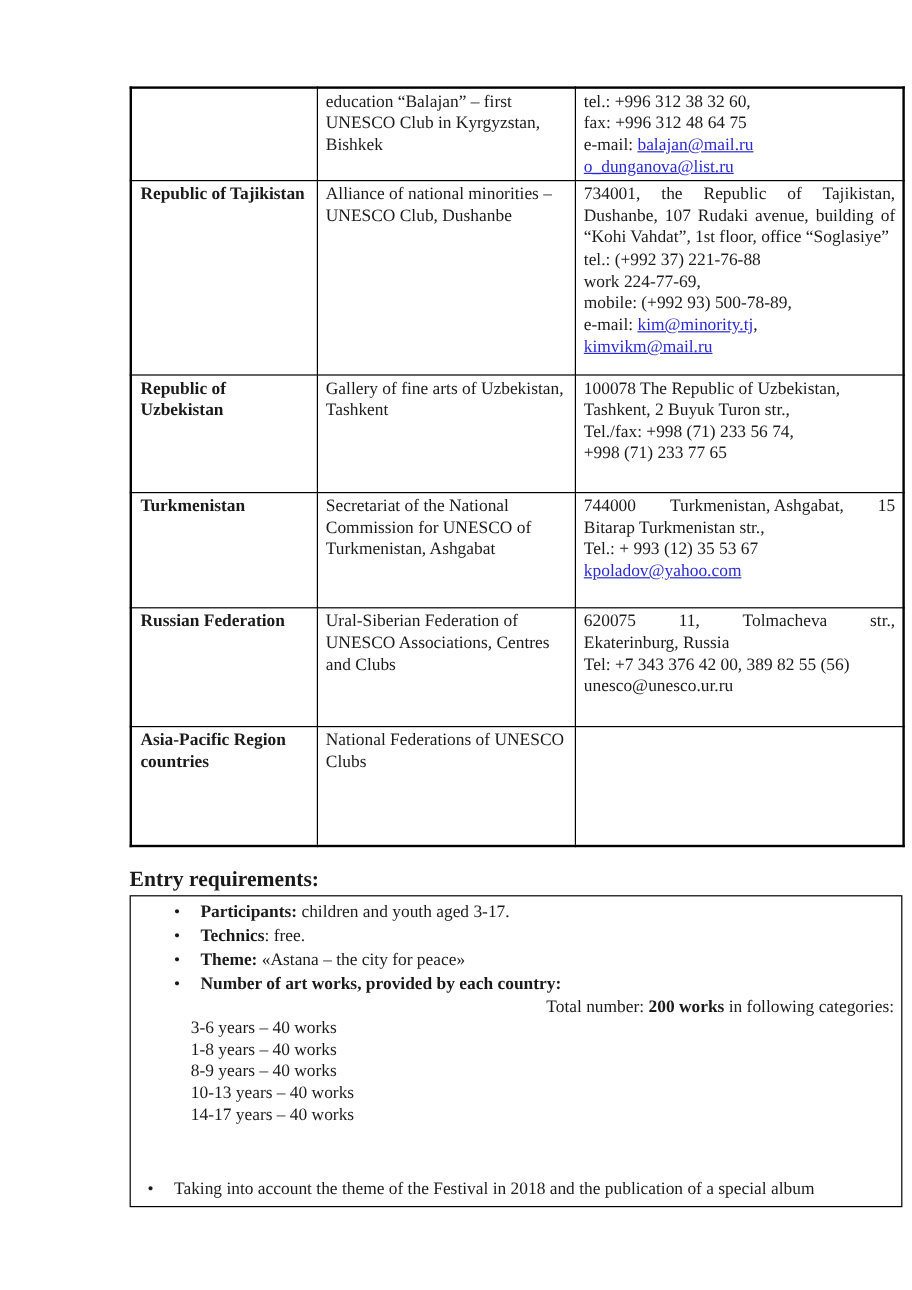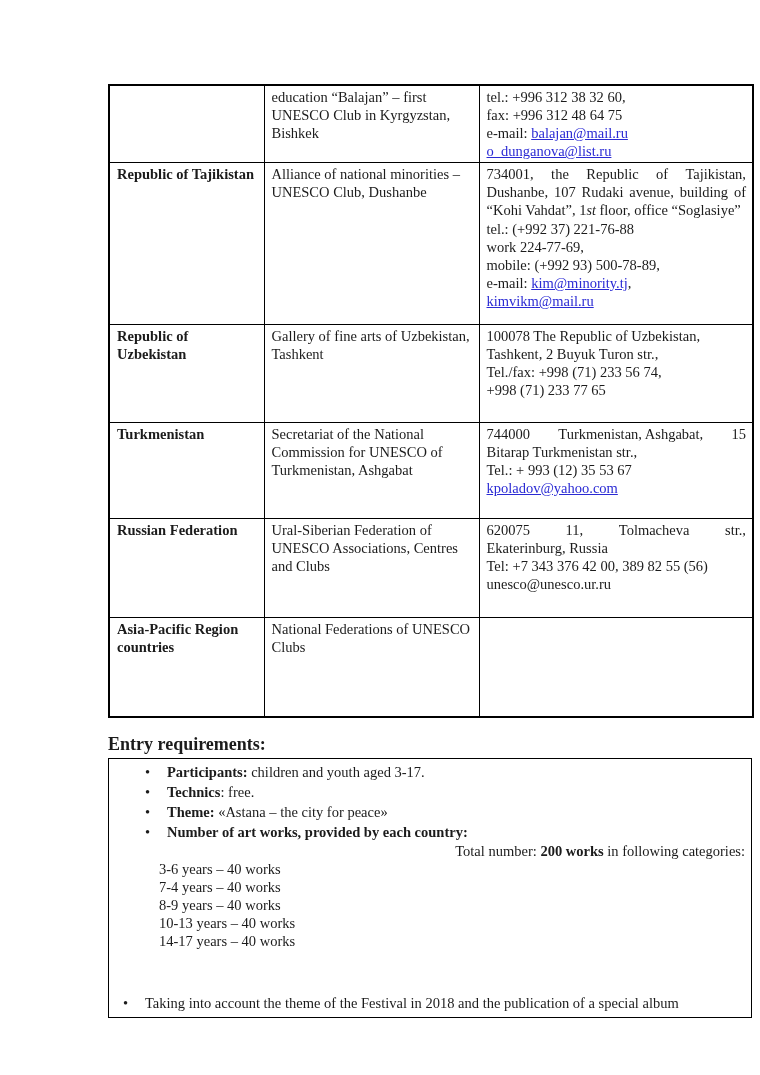--- a/index.html
+++ b/index.html
@@ -7,36 +7,36 @@
   }
   *{box-sizing:border-box;}
   html,body{margin:0;padding:0;}
   body{width:760px;height:1075px;background:var(--bg);}
   .page{
     position:relative;width:760px;height:1075px;background:var(--bg);
     font-family:"Liberation Serif","DejaVu Serif",serif;
     font-size:14.5px;line-height:18px;color:var(--ink);
     overflow:hidden;
   }
-  .content{position:absolute;left:108px;top:84px;width:644px;}
+  .content{position:absolute;left:108px;top:72px;width:644px;}
 
   
   table.contacts{border-collapse:collapse;table-layout:fixed;width:644px;border:2px solid var(--line);}
   table.contacts td{border:1.5px solid var(--line);vertical-align:top;padding:2px 6px 2px 7px;}
   table.contacts td.country{font-weight:bold;}
   tbody tr:nth-child(1){height:73px;}
   tbody tr:nth-child(2){height:162px;}
   tbody tr:nth-child(3){height:98px;}
   tbody tr:nth-child(4){height:96px;}
   tbody tr:nth-child(5){height:99px;}
   tbody tr:nth-child(6){height:99px;}
   .contact-line{min-height:18px;}
   .line-spread{display:flex;justify-content:space-between;}
   .line-justify{text-align:justify;}
-  .seg-small{font-size:14px;font-style:italic;}
+  .seg-small{font-size:14px;}
   .seg-bold{font-weight:bold;}
   a.email-link{color:var(--link);text-decoration:underline;cursor:pointer;}
 
   
   .req-heading{font-weight:bold;margin:16px 0 4px 0;font-size:18px;line-height:20px;}
   .req-box{
     border:1.5px solid var(--line);height:260px;width:644px;
     padding:3px 6px 4px 4px;display:flex;flex-direction:column;
   }
   ul.req-bullets{list-style:none;margin:0;padding:0;}
@@ -134,21 +134,21 @@
     <div class="req-box">
       <ul class="req-bullets">
           <li><span class="seg-bold">Participants:</span><span class=""> children and youth aged 3-17.</span></li>
           <li><span class="seg-bold">Technics</span><span class="">: free.</span></li>
           <li><span class="seg-bold">Theme:</span><span class=""> «Astana – the city for peace»</span></li>
           <li><span class="seg-bold">Number of art works, provided by each country:</span></li>
         </ul>
       <div class="total-line"><span class="">Total number: </span><span class="seg-bold">200 works</span><span class=""> in following categories:</span></div>
       <div class="categories">
           <div>3-6 years – 40 works</div>
-          <div>7-4 years – 40 works</div>
+          <div>1-8 years – 40 works</div>
           <div>8-9 years – 40 works</div>
           <div>10-13 years – 40 works</div>
           <div>14-17 years – 40 works</div>
         </div>
       <ul class="final-bullets">
           <li>Taking into account the theme of the Festival in 2018 and the publication of a special album</li>
         </ul>
     </div>
 
   </div>

